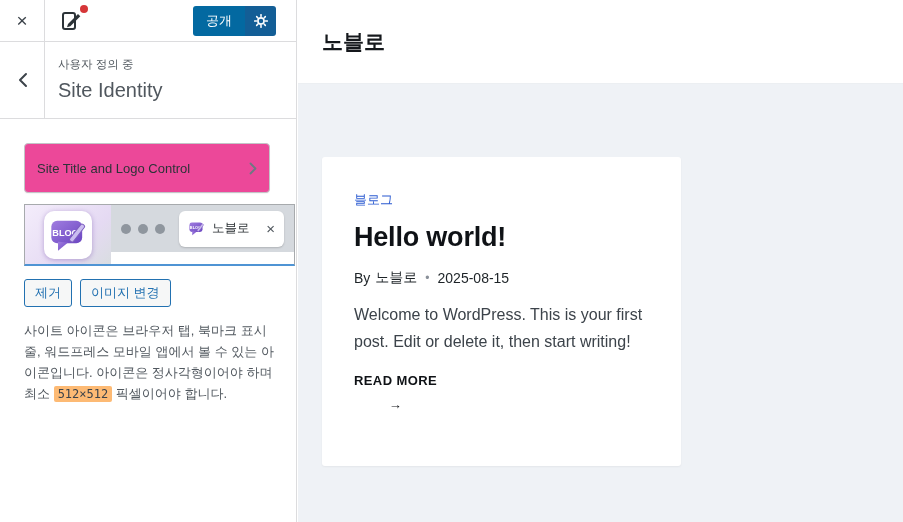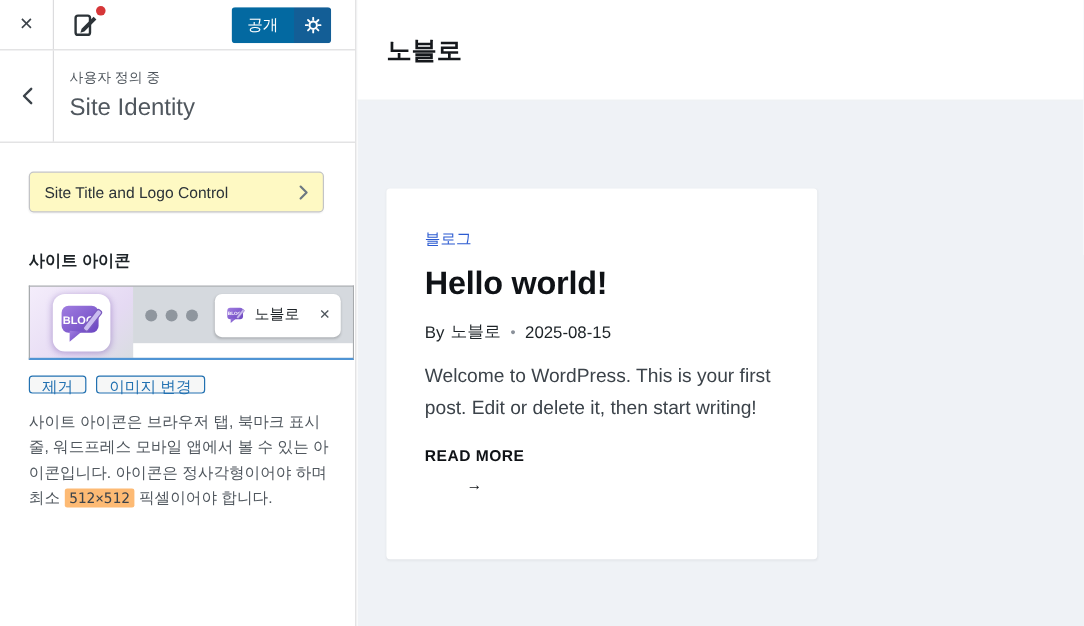--- a/index.html
+++ b/index.html
@@ -32,21 +32,21 @@
                       display:flex; align-items:center; justify-content:center; }
 
   .panel-header { height:77px; border-bottom:1px solid #dcdcde; display:flex; }
   .back-btn { width:45px; height:100%; border-right:1px solid #dcdcde;
               display:flex; align-items:center; justify-content:center; }
   .header-text { padding:15px 0 0 13px; }
   .customizing { font-size:11.5px; color:#50575e; margin-bottom:7px; }
   .section-title { font-size:20px; color:#50575e; font-weight:400; }
 
   .panel-body { padding:24px 24px 0 24px; }
-  .control-select { width:246px; height:34px; background:#fef9c3; border:1px solid #c3c4c7;
+  .control-select { width:246px; height:50px; background:#ec4899; border:1px solid #c3c4c7;
                     border-radius:4px; box-shadow:0 1px 1px rgba(0,0,0,.04);
                     display:flex; align-items:center; justify-content:space-between;
                     padding:0 12px; font-size:13px; color:#2c3338; text-align:left; }
 
   .icon-heading { margin-top:32px; font-size:13.5px; font-weight:700; color:#1d2327; }
 
   .site-icon-preview { margin-top:11px; width:271px; height:62px;
                        border:1px solid #a7aaad; border-bottom:2px solid #4f94d4;
                        display:flex; background:#d9dde1; }
   .app-side { width:86px; background:linear-gradient(135deg,#f4edfb 0%,#e5daf3 65%,#d9dde1 100%);
@@ -58,21 +58,21 @@
   .browser-chrome { height:47px; background:#d5d9de; display:flex; align-items:center; padding:0 10px; }
   .dot { width:10px; height:10px; border-radius:50%; background:#8f969e; margin-right:7px; flex:none; }
   .tab { margin-left:7px; flex:1; height:36px; background:#fff; border-radius:6px;
          box-shadow:0 1px 2px rgba(0,0,0,.18); display:flex; align-items:center;
          padding:0 9px; gap:7px; min-width:0; }
   .tab-title { flex:1; font-size:12.5px; color:#1d2327; white-space:nowrap; overflow:hidden; }
   .tab-close { font-size:15px; color:#50575e; line-height:1; }
   .browser-page { flex:1; background:#fff; }
 
   .button-row { margin-top:13px; display:flex; gap:8px; }
-  .wp-button { height:15px; padding:0 10px; background:#f6f7f7; border:1px solid #2271b1;
+  .wp-button { height:28px; padding:0 10px; background:#f6f7f7; border:1px solid #2271b1;
                border-radius:3px; color:#2271b1; font-size:13px; }
 
   .description { margin:13px 0 0; width:253px; font-size:13px; line-height:1.62; color:#50575e; }
   .size-badge { font-family:"DejaVu Sans Mono", monospace; font-size:12px;
                 background:#fdba74; padding:1px 4px; border-radius:2px; color:#3c434a; }
 
   
   .preview { position:absolute; left:298px; top:0; width:605px; height:522px; background:#eff2f6; }
   .site-header { height:84px; background:#fff; border-bottom:1px solid #eceff2;
                  display:flex; align-items:center; padding-left:24px; }
@@ -155,21 +155,20 @@
 
   <div class="panel-body">
 
     <button class="control-select">
       <span>Site Title and Logo Control</span>
       <svg width="8" height="13" viewBox="0 0 8 13">
         <polyline points="1.5,1.5 6.5,6.5 1.5,11.5" fill="none" stroke="#6d7882" stroke-width="1.8" stroke-linecap="round" stroke-linejoin="round"></polyline>
       </svg>
     </button>
 
-    <div class="icon-heading">사이트 아이콘</div>
 
     <div class="site-icon-preview">
       <div class="app-side">
         <div class="app-icon">
           <svg width="40" height="40" viewBox="0 0 48 48">
             <use href="#bloglogo"></use>
           </svg>
         </div>
       </div>
       <div class="browser-side">

